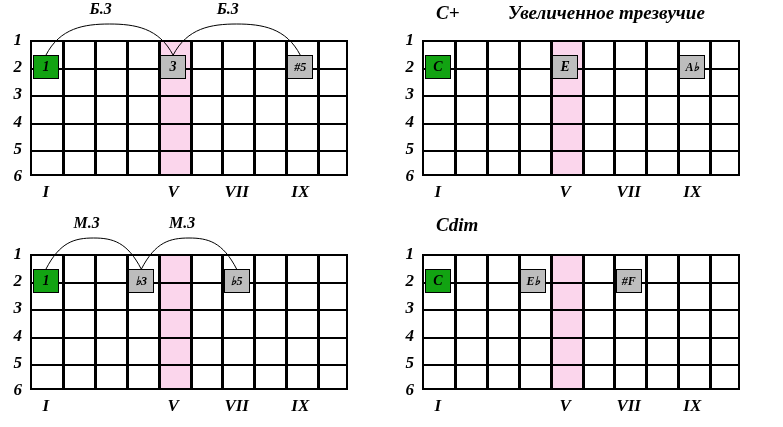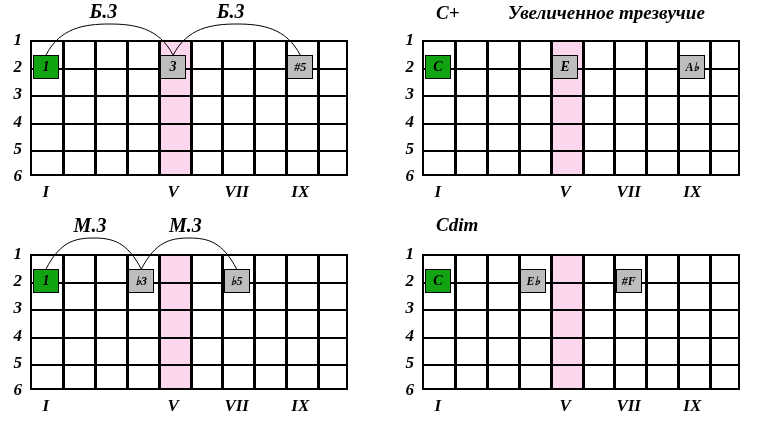--- a/index.html
+++ b/index.html
@@ -8,21 +8,21 @@
 
   
   .diagram{position:absolute;}
   .chord-sym{position:absolute;font-family:"Liberation Serif",serif;
       font-weight:bold;font-style:italic;font-size:19px;letter-spacing:0px;}
   .chord-name{position:absolute;font-family:"Liberation Serif",serif;
       font-weight:bold;font-style:italic;font-size:19px;}
 
   
   .int-label{position:absolute;font-family:"Liberation Serif",serif;
-      font-weight:bold;font-style:italic;font-size:20px;}
+      font-weight:bold;font-style:italic;font-size:16px;}
 
   
   .board{position:absolute;box-sizing:border-box;
       border:2px solid #000;background:#fff;}
   .hl{position:absolute;background:#fbd6ec;top:0;bottom:0;}
   .string{position:absolute;left:0;right:0;height:2px;background:#000;}
   .fret{position:absolute;top:0;bottom:0;width:3px;background:#000;}
 
   
   .snum{position:absolute;font-family:"Liberation Serif",serif;

